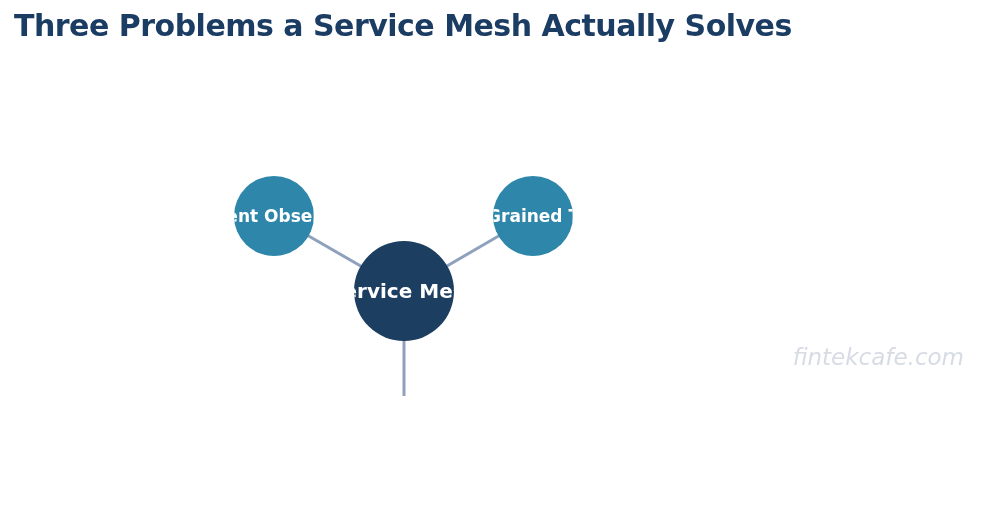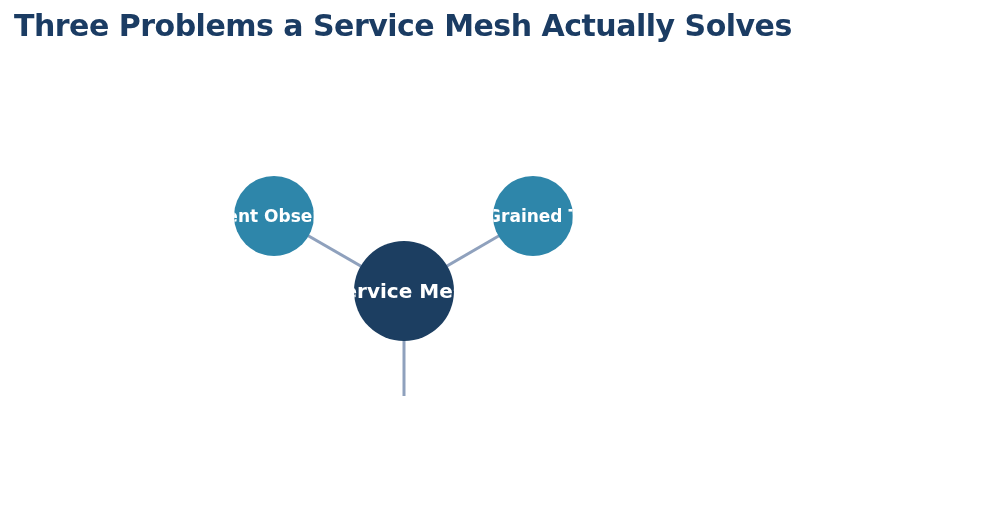--- a/index.html
+++ b/index.html
@@ -100,14 +100,15 @@
   </div>
 
   <div class="node node-center">
     <span>Service Mesh</span>
   </div>
 
   <div class="node node-satellite node-mtls">
     <span>mTLS Between Services</span>
   </div>
 
+  <div class="watermark">fintekcafe.com</div>
 
 </div>
 
 </body></html>

